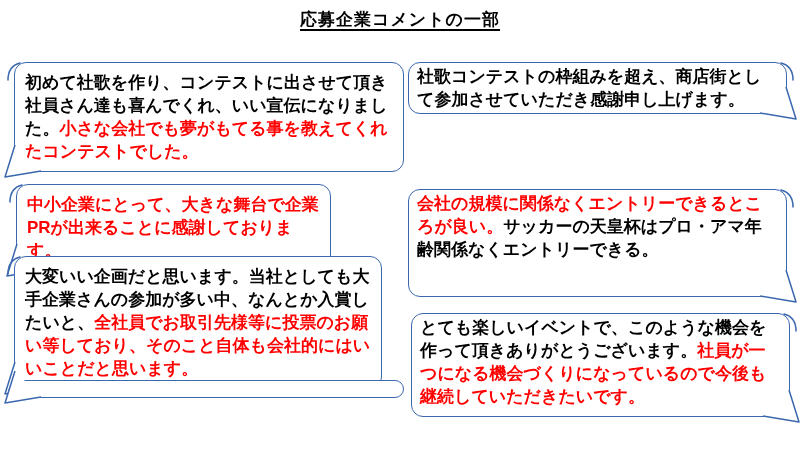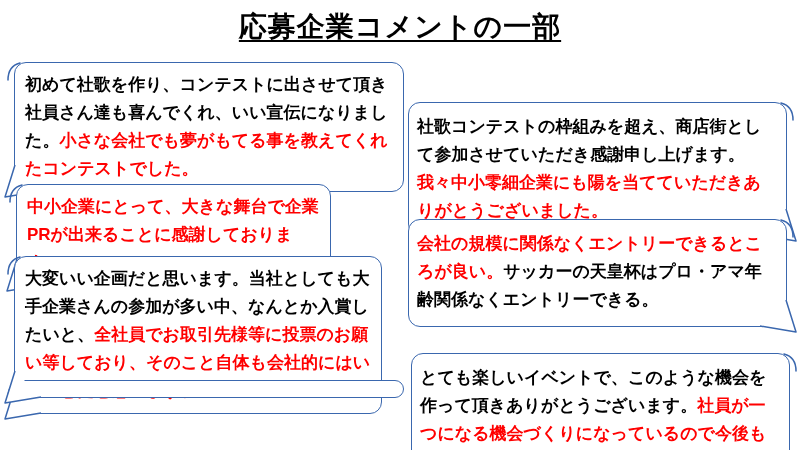--- a/index.html
+++ b/index.html
@@ -8,59 +8,59 @@
     height:450px;
     background:#ffffff;
     overflow:hidden;
     font-family:"Liberation Sans", sans-serif;
   }
   .stage{position:relative;width:800px;height:450px;}
   .page-title{
     position:absolute;
     top:8px;left:0;width:100%;
     text-align:center;
-    font-size:28px;
+    font-size:17px;
     font-weight:800;
     color:#000;
     letter-spacing:1px;
     text-decoration:underline;
     text-decoration-thickness:2px;
     text-underline-offset:4px;
   }
   .bubble{
     position:absolute;
     box-sizing:border-box;
     background:#fff;
     border:1.5px solid var(--bubble-border,#3a67ae);
     border-radius:12px;
     padding:8px 10px;
     font-size:17px;
-    line-height:28px;
+    line-height:23px;
     font-weight:700;
     color:#000;
   }
-  .col-right.bubble{padding:10px 8px;margin-top:40px;}
+  .col-right.bubble{padding:2px 8px;}
   .seg-black{color:var(--text-black,#000000);}
   .seg-red{color:var(--highlight-red,#ff0000);}
   .tail,.flick{
     position:absolute;
     color:var(--bubble-border,#3a67ae);
     pointer-events:none;
   }
   .tail-left{left:-12px;bottom:-8px;}
   .tail-right{right:-12px;bottom:-8px;}
   .flick-left{left:-9px;top:-1px;}
   .flick-right{right:-9px;top:-1px;}
 
   #b-l1{left:14px;top:62px;width:390px;}
   #b-l2{left:16px;top:184px;width:315px;}
   #b-l3{left:14px;top:256px;width:368px;}
   #b-l4{left:14px;top:380px;width:390px;}
   #b-r1{left:408px;top:62px;width:379px;}
-  #b-r2{left:408px;top:179px;width:379px;min-height:108px;}
+  #b-r2{left:408px;top:189px;width:379px;min-height:108px;}
   #b-r3{left:411px;top:313px;width:379px;min-height:104px;}
 </style>
 </head>
 <body>
 
 <div class="stage">
 
   <div class="page-title">応募企業コメントの一部</div>
 
   <div class="bubble col-left" id="b-l1">
@@ -99,21 +99,21 @@
       </svg>
     <svg class="tail tail-left" width="40" height="40" viewBox="0 0 40 40">
         <path d="M12 6 L2 38 L38 32" fill="#ffffff" stroke="currentColor" stroke-width="1.5" stroke-linejoin="round"></path>
       </svg>
   </div>
 
   <div class="bubble col-right" id="b-r1">
     <svg class="flick flick-right" width="16" height="20" viewBox="0 0 16 20">
         <path d="M2 1 Q14 4 14 18" fill="none" stroke="currentColor" stroke-width="1.5" stroke-linecap="round"></path>
       </svg>
-    <span><span class="seg-black">社歌コンテストの枠組みを超え、商店街として参加させていただき感謝申し上げます。</span><br><span class="seg-red">我々中小零細企業にも陽を当てていただきありがとうございました。</span></span>
+    <span><span class="seg-black">社歌コンテストの枠組みを超え、商店街として参加させていただき感謝申し上げます。</span><br></span>
     <svg class="tail tail-right" width="40" height="40" viewBox="0 0 40 40">
         <path d="M28 6 L38 38 L2 32" fill="#ffffff" stroke="currentColor" stroke-width="1.5" stroke-linejoin="round"></path>
       </svg>
   </div>
 
   <div class="bubble col-right" id="b-r2">
     <svg class="flick flick-right" width="16" height="20" viewBox="0 0 16 20">
         <path d="M2 1 Q14 4 14 18" fill="none" stroke="currentColor" stroke-width="1.5" stroke-linecap="round"></path>
       </svg>
     <span><span class="seg-red">会社の規模に関係なくエントリーできるところが良い。</span><span class="seg-black">サッカーの天皇杯はプロ・アマ年齢関係なくエントリーできる。</span><br></span>

